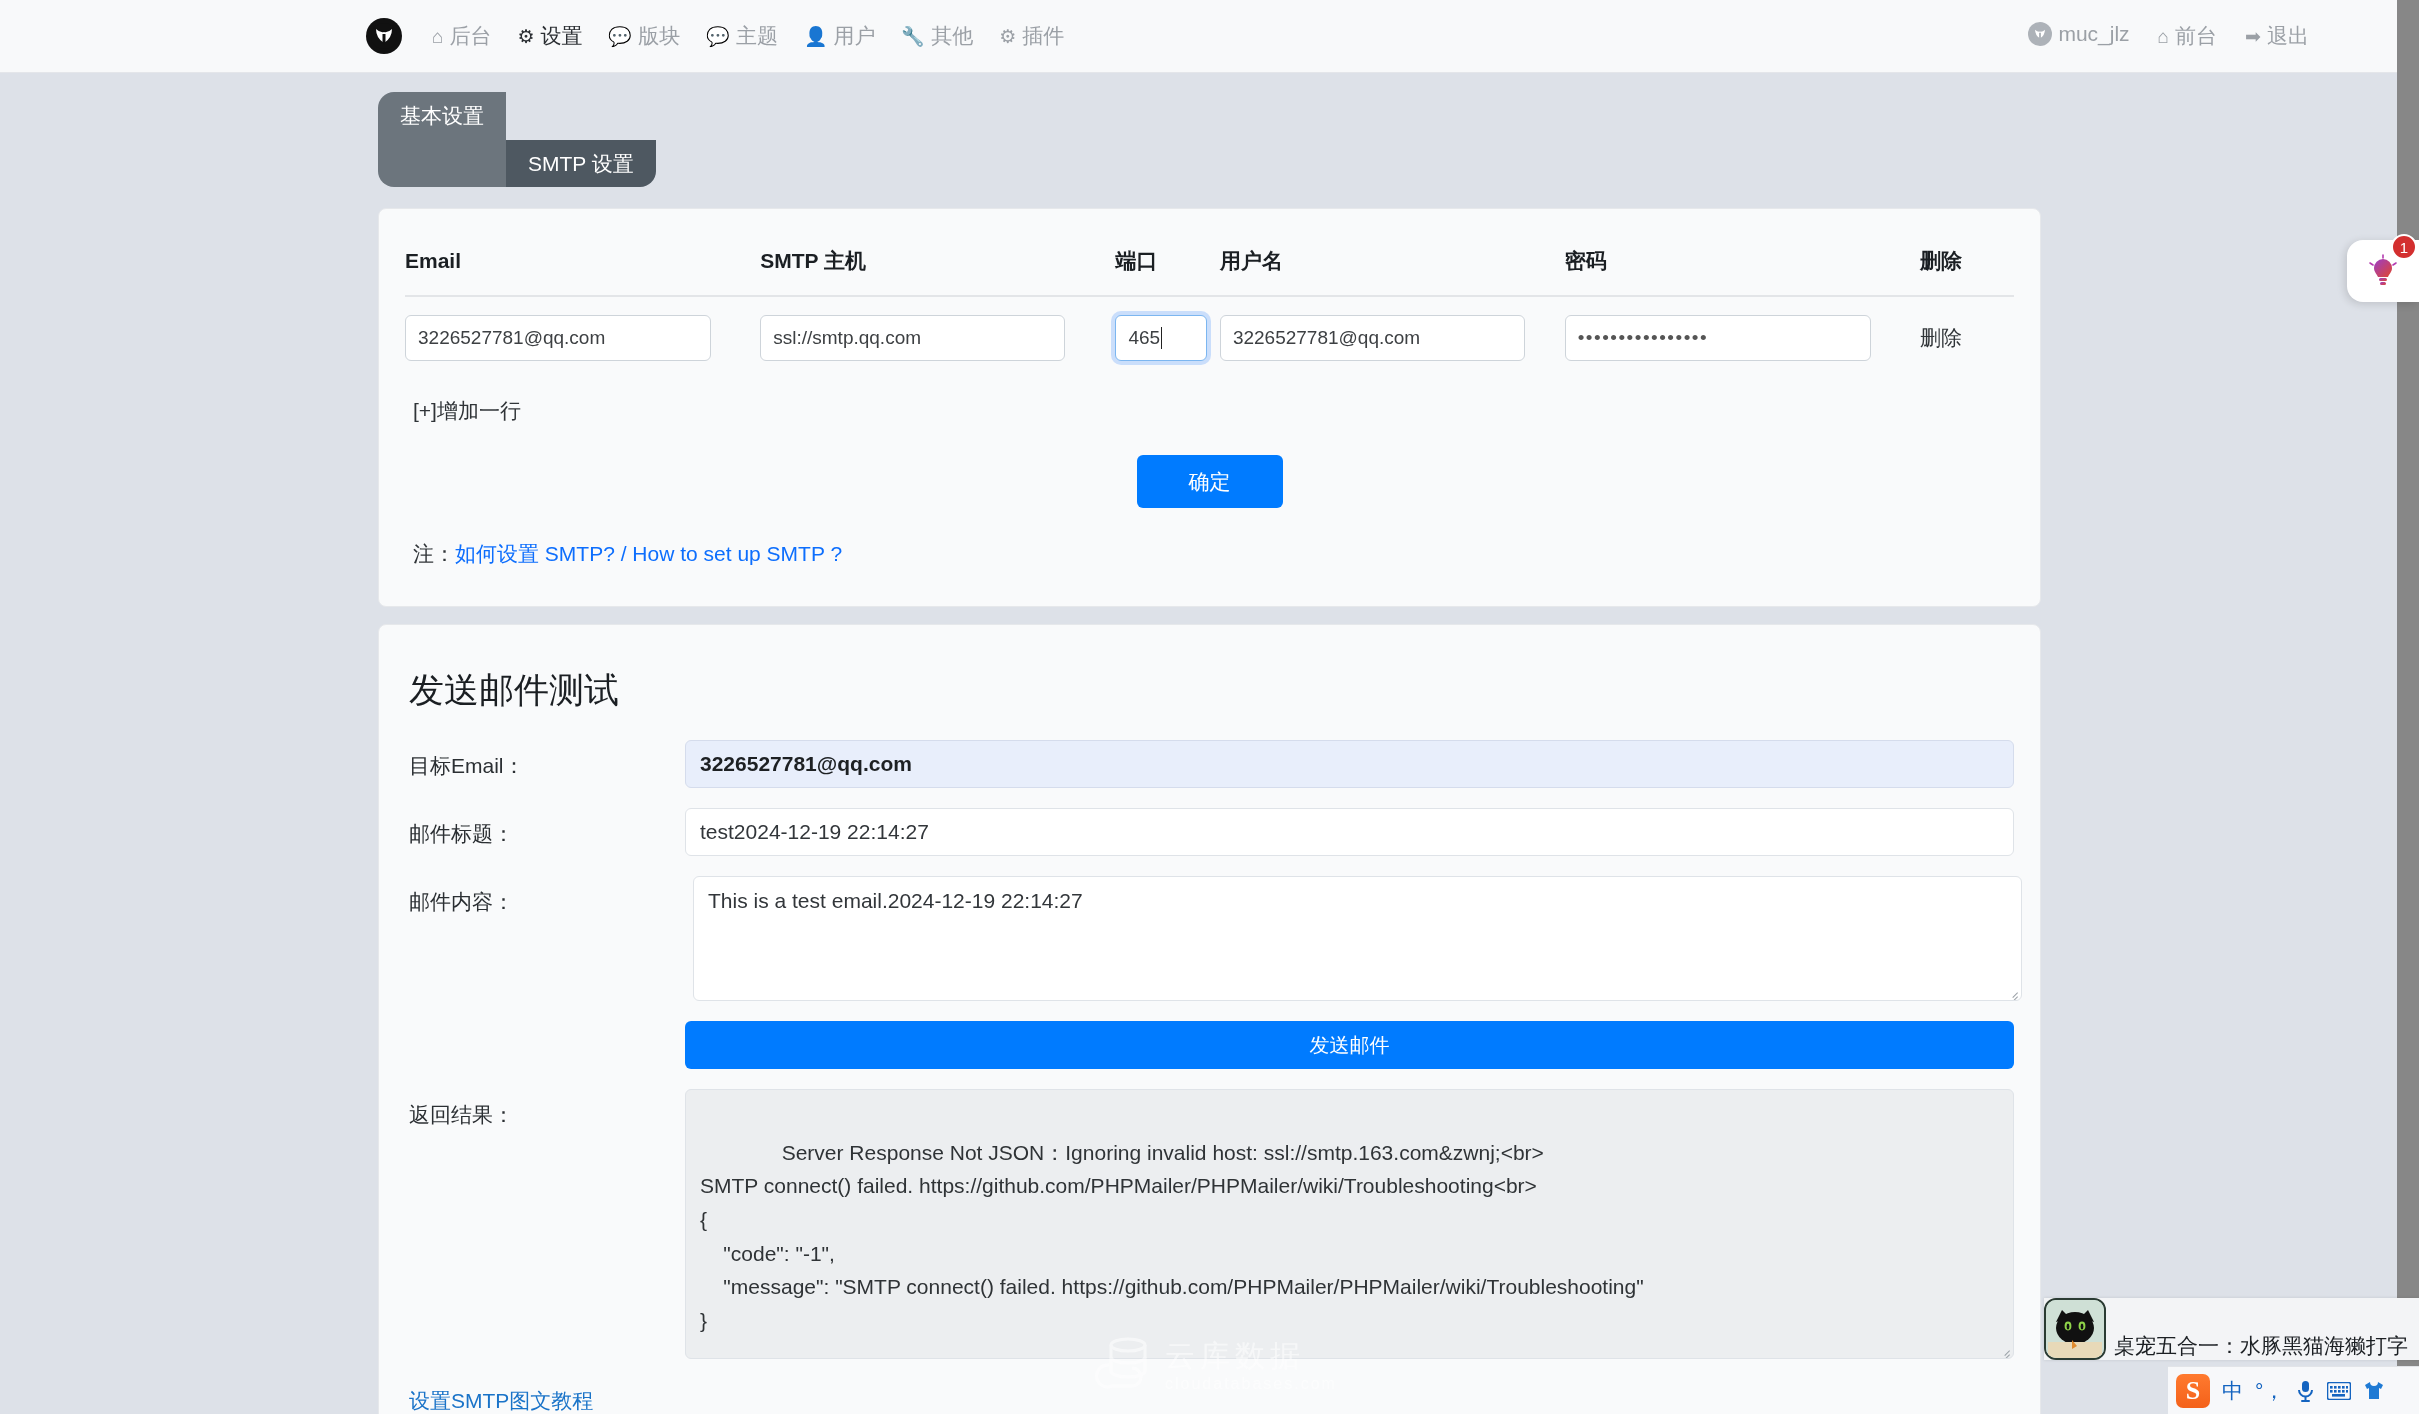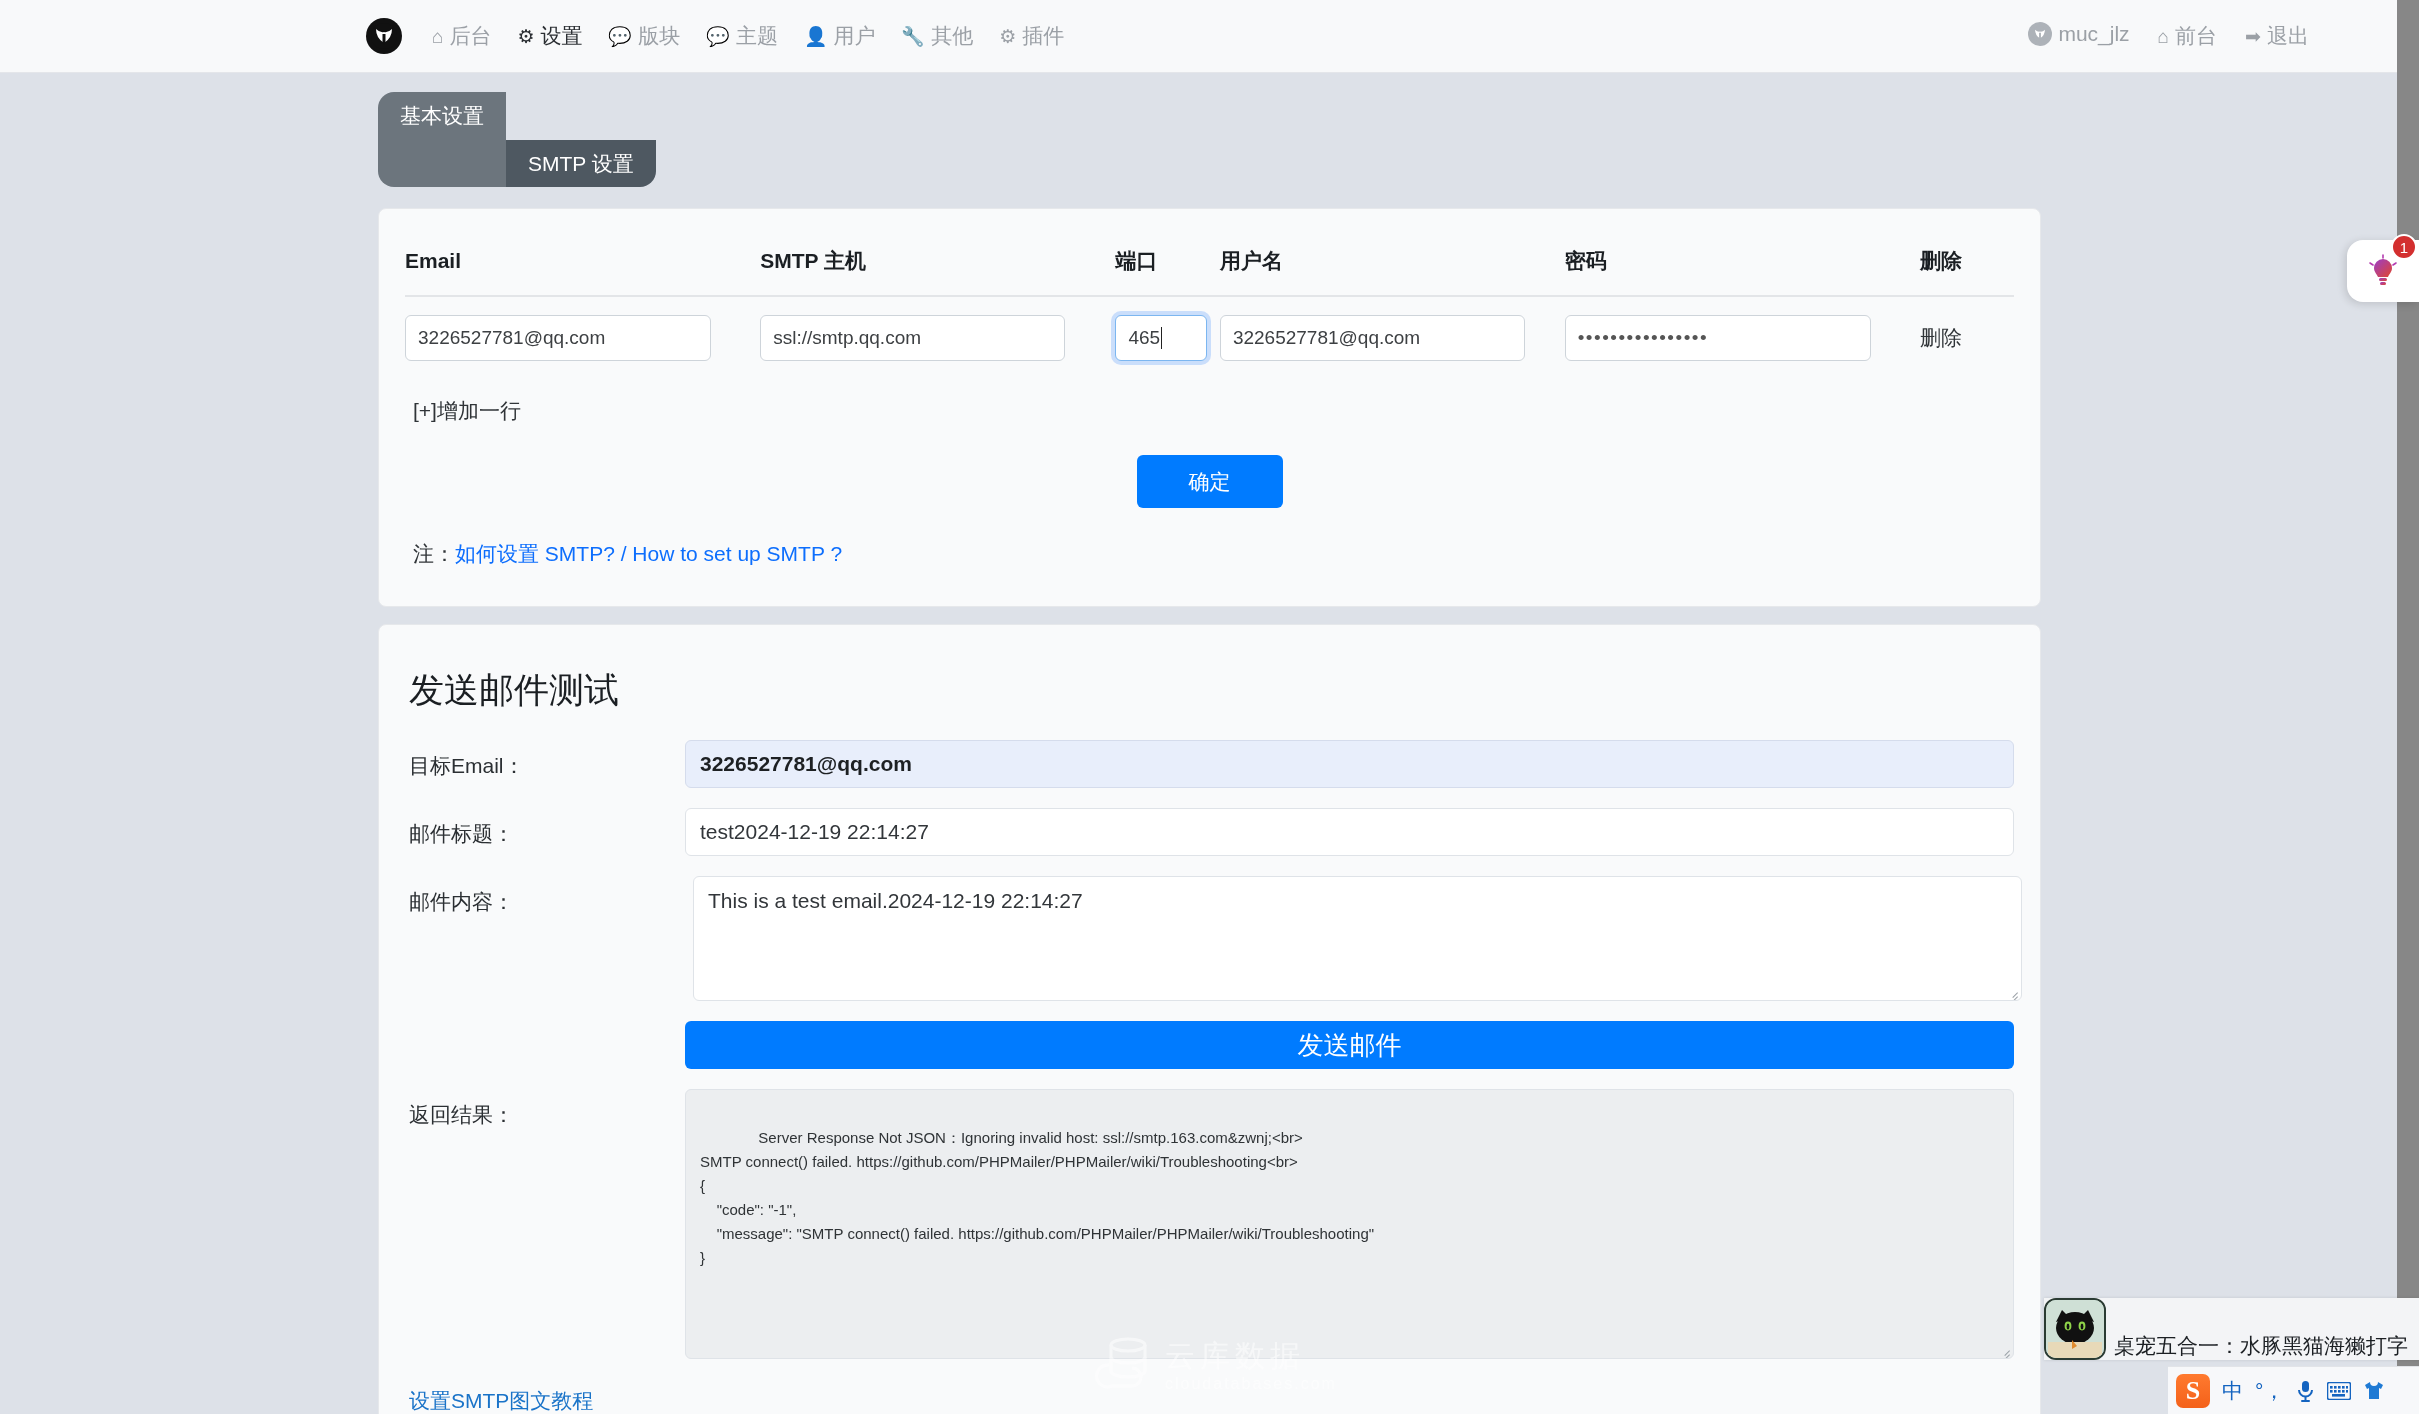--- a/index.html
+++ b/index.html
@@ -251,32 +251,32 @@
   }
   .resizer:before { right:1px; bottom:1px; width:12px; height:1px; transform: rotate(-45deg); transform-origin: bottom right; }
   .resizer:after { right:1px; bottom:5px; width:7px; height:1px; transform: rotate(-45deg); transform-origin: bottom right; }
 
   .btn-send {
     width: 100%;
     background: #007bff;
     color: #fff;
     border: none;
     border-radius: 6px;
-    font-size: 26px;
+    font-size: 20px;
     height: 48px;
     cursor: pointer;
     font-family: inherit;
   }
   .result-box {
     width: 100%;
     height: 270px;
     border: 1px solid #dfe3e8;
     border-radius: 6px;
     background: #eceef0;
-    font-size: 15px;
+    font-size: 21px;
     color: #2f3336;
     padding: 12px 14px;
     position: relative;
     overflow: hidden;
     line-height: 1.6;
     white-space: pre;
     font-family: inherit;
   }
   .bottom-links { margin-top: 28px; padding-left: 4px; }
   .bottom-links a {

